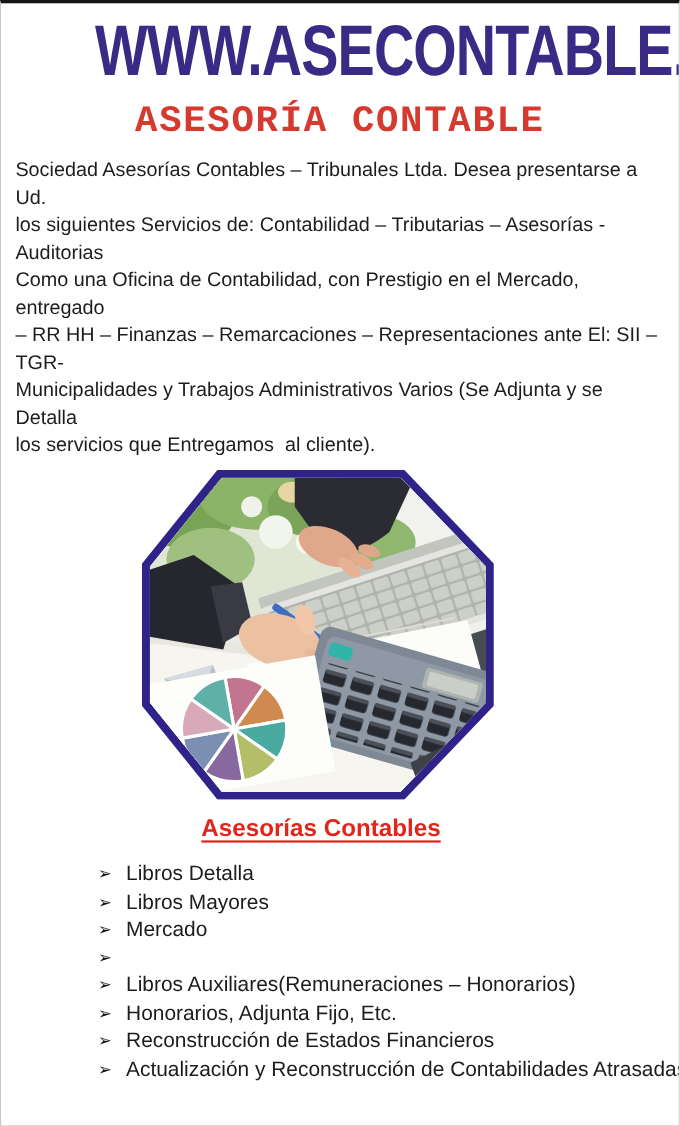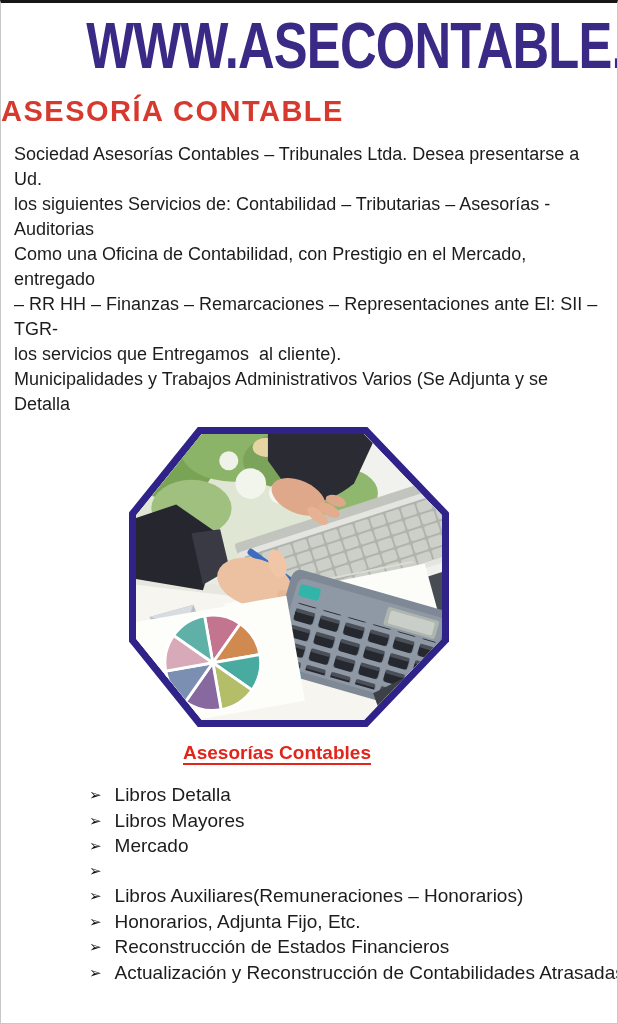--- a/index.html
+++ b/index.html
@@ -34,23 +34,24 @@
     font-family:"Liberation Sans",sans-serif;
     font-weight:700;
     font-size:65px;
     letter-spacing:-1px;
     color:var(--title-purple);
     transform:scaleX(0.78);
     transform-origin:center;
   }
   .subtitle{
     margin-top:6px;
-    font-family:Liberation Sans, sans-serif;
+    text-align:center;
+    font-family:Liberation Mono, monospace;
     font-weight:700;
-    font-size:29px;
+    font-size:34px;
     letter-spacing:1.5px;
     color:var(--subtitle-red);
     line-height:34px;
   }
   .intro{
     margin:14px 14px 0 13px;
     font-size:18px;
     line-height:25px;
   }
   .intro .line{white-space:pre-wrap;}
@@ -62,21 +63,21 @@
   .octagon-border,.octagon-photo{
     position:absolute;
     clip-path:polygon(21.5% 0%,74.5% 0%,100% 28.5%,100% 71.5%,74.5% 100%,21.5% 100%,0% 71.5%,0% 28.5%);
   }
   .octagon-border{inset:0;background:var(--octagon-purple);}
   .octagon-photo{inset:7px;background:#e9ece6;overflow:hidden;}
   .octagon-photo svg{display:block;width:100%;height:100%;}
   .section-heading{
     margin:14px 0 0 182px;
     width:fit-content;
-    font-size:19px;
+    font-size:22px;
     font-weight:700;
     color:var(--heading-red);
     text-decoration:underline;
     text-decoration-thickness:2px;
     text-underline-offset:4px;
     line-height:24px;
   }
   .services{
     list-style:none;
     margin-top:18px;
@@ -109,23 +110,23 @@
   <div class="intro">
 
       <div class="line">Sociedad Asesorías Contables – Tribunales Ltda. Desea presentarse a Ud.</div>
 
       <div class="line">los siguientes Servicios de: Contabilidad – Tributarias – Asesorías - Auditorias</div>
 
       <div class="line">Como una Oficina de Contabilidad, con Prestigio en el Mercado, entregado</div>
 
       <div class="line">– RR HH – Finanzas – Remarcaciones – Representaciones ante El: SII – TGR-</div>
 
+      <div class="line">Municipalidades y Trabajos Administrativos Varios (Se Adjunta y se Detalla</div>
+
       <div class="line">los servicios que Entregamos  al cliente).</div>
-
-      <div class="line">Municipalidades y Trabajos Administrativos Varios (Se Adjunta y se Detalla</div>
     </div>
 
   <figure class="octagon-wrap" aria-label="Manos usando calculadora y computador portátil sobre escritorio con gráficos">
     <div class="octagon-border"></div>
     <div class="octagon-photo">
       <svg viewBox="0 0 320 300" preserveAspectRatio="none">
         <defs>
           <pattern id="lkeys" width="17" height="13" patternUnits="userSpaceOnUse">
             <rect width="15" height="11" rx="2" fill="#ccd0c9"></rect>
           </pattern>

